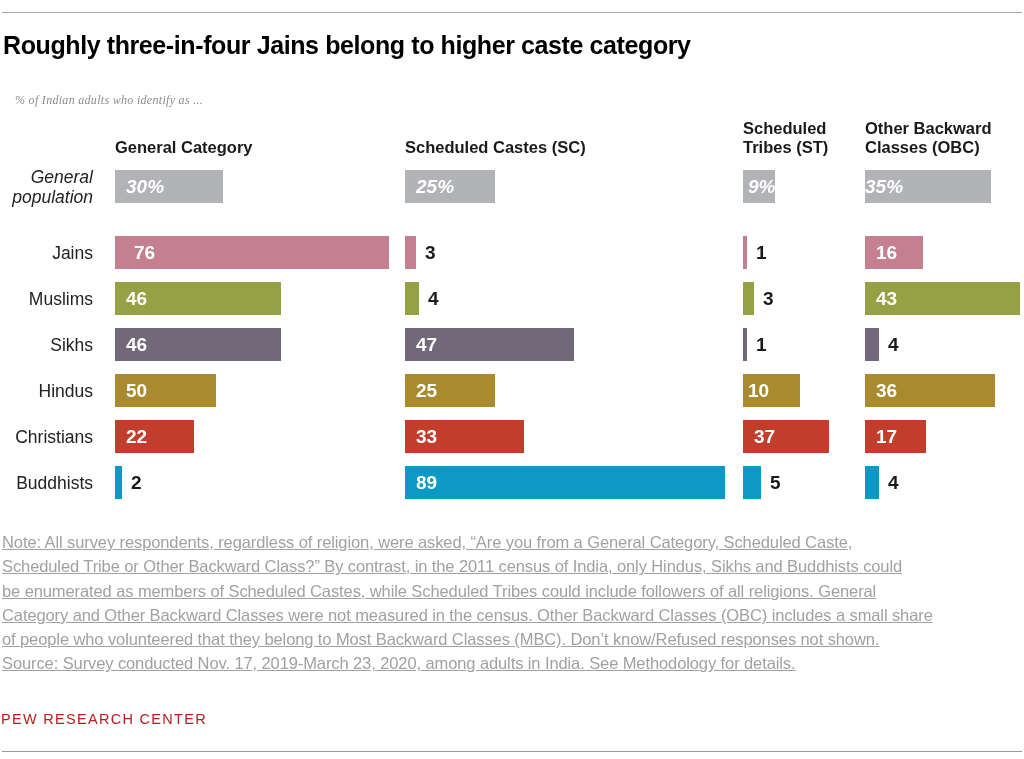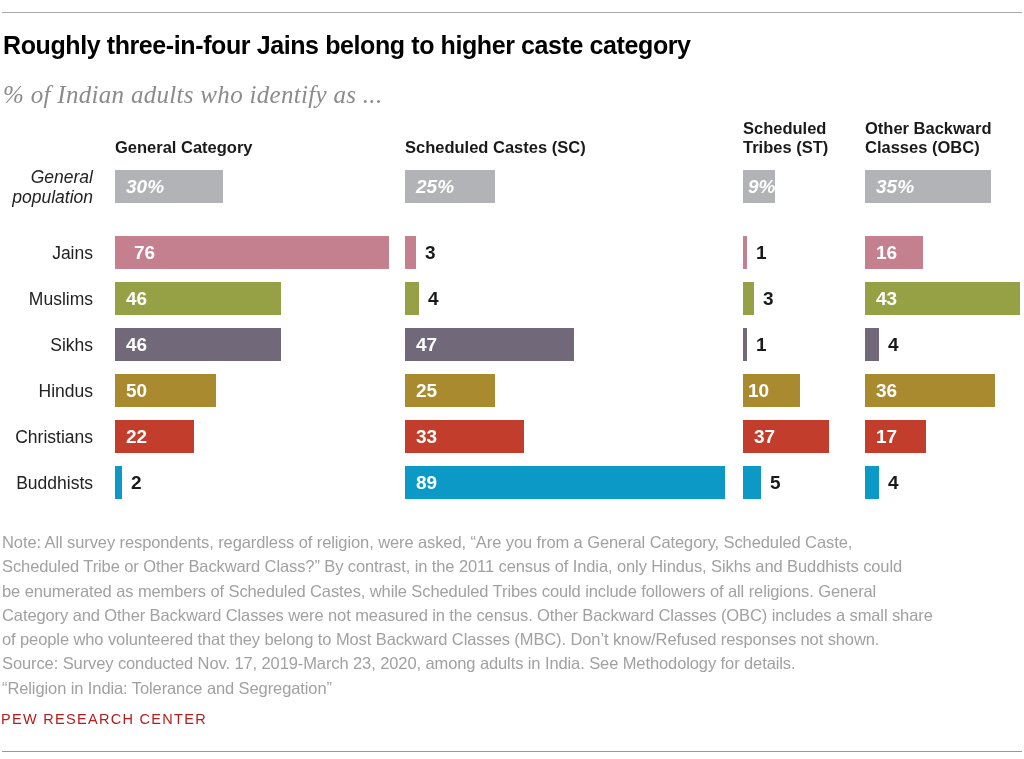--- a/index.html
+++ b/index.html
@@ -8,42 +8,42 @@
     font-family:"Liberation Sans", sans-serif; overflow:hidden;
   }
   .rule { position:absolute; left:2px; right:2px; height:1px; background:#a9a9a9; }
   .rule-top { top:12px; }
   .rule-bottom { top:751px; background:#9a9a9a; }
   .title {
     position:absolute; left:3px; top:31px; margin:0;
     font-size:25px; font-weight:bold; color:#000; letter-spacing:-0.4px; white-space:nowrap;
   }
   .subtitle {
-    position:absolute; left:3px; top:81px; margin:0;
+    position:absolute; left:3px; top:81px; margin:12px;
     font-family:"Liberation Serif", serif; font-style:italic;
-    font-size:25px; color:#8b8b8b; letter-spacing:0.3px;
+    font-size:12px; color:#8b8b8b; letter-spacing:0.3px;
   }
   #chart { position:absolute; left:0; top:0; width:1024px; height:759px; }
   .col-header {
     position:absolute; font-size:16.5px; font-weight:bold; color:#1a1a1a; line-height:19px;
   }
   .col-header.nowrap { white-space:nowrap; }
   .row-label {
     position:absolute; right:931px; width:140px; height:33px;
     display:flex; align-items:center; justify-content:flex-end;
     text-align:right; font-size:17.5px; color:#222; line-height:20px;
   }
   .bar { position:absolute; display:flex; align-items:center; overflow:visible; }
   .val { font-weight:bold; font-size:19px; white-space:nowrap; }
   .val-in { color:#ffffff; }
   .val-out { position:absolute; display:flex; align-items:center; color:#1a1a1a; }
   .italic { font-style:italic; }
   .note {
     position:absolute; left:2px; top:530px; width:1018px;
-    color:#a1a1a1; font-size:16.5px; line-height:24.3px; letter-spacing:-0.1px;
+    color:#a1a1a1; font-size:16.5px; line-height:24.3px; letter-spacing:-0.1px;text-decoration:underline;
   }
   .brand {
     position:absolute; left:1px; top:711px;
     font-size:14.5px; letter-spacing:1.3px; color:#b91c1c; font-weight:400;
   }
 </style>
 </head>
 <body>
 
 <div class="page">
@@ -59,21 +59,21 @@
       <div class="bar" style="left: 115px; top: 170px; width: 108px; height: 33px; background: rgb(178, 179, 182);">
         <span class="val val-in italic" style="margin-left: 11px;">30%</span>
       </div>
       <div class="bar" style="left: 405px; top: 170px; width: 90px; height: 33px; background: rgb(178, 179, 182);">
         <span class="val val-in italic" style="margin-left: 11px;">25%</span>
       </div>
       <div class="bar" style="left: 743px; top: 170px; width: 32px; height: 33px; background: rgb(178, 179, 182);">
         <span class="val val-in italic" style="margin-left: 5px;">9%</span>
       </div>
       <div class="bar" style="left: 865px; top: 170px; width: 126px; height: 33px; background: rgb(178, 179, 182);">
-        <span class="val val-in italic" style="margin-left: 11px;">35%</span>
+        <span class="val val-in italic" style="">35%</span>
       </div>
       <div class="row-label" style="top: 236px;">Jains</div>
       <div class="bar" style="left: 115px; top: 236px; width: 274px; height: 33px; background: rgb(197, 128, 143);">
         <span class="val val-in" style="margin-left: 19px;">76</span>
       </div>
       <div class="bar" style="left: 405px; top: 236px; width: 11px; height: 33px; background: rgb(197, 128, 143);"></div>
       <div class="val val-out" style="left: 425px; top: 236px; height: 33px;">3</div>
       <div class="bar" style="left: 743px; top: 236px; width: 4px; height: 33px; background: rgb(197, 128, 143);"></div>
       <div class="val val-out" style="left: 756px; top: 236px; height: 33px;">1</div>
       <div class="bar" style="left: 865px; top: 236px; width: 58px; height: 33px; background: rgb(197, 128, 143);">
@@ -138,17 +138,16 @@
       <div class="bar" style="left: 865px; top: 466px; width: 14px; height: 33px; background: rgb(13, 153, 198);"></div>
       <div class="val val-out" style="left: 888px; top: 466px; height: 33px;">4</div>
     </div>
   <div class="note" id="note">
       <div>Note: All survey respondents, regardless of religion, were asked, “Are you from a General Category, Scheduled Caste,</div>
       <div>Scheduled Tribe or Other Backward Class?” By contrast, in the 2011 census of India, only Hindus, Sikhs and Buddhists could</div>
       <div>be enumerated as members of Scheduled Castes, while Scheduled Tribes could include followers of all religions. General</div>
       <div>Category and Other Backward Classes were not measured in the census. Other Backward Classes (OBC) includes a small share</div>
       <div>of people who volunteered that they belong to Most Backward Classes (MBC). Don’t know/Refused responses not shown.</div>
       <div>Source: Survey conducted Nov. 17, 2019-March 23, 2020, among adults in India. See Methodology for details.</div>
-      <div>“Religion in India: Tolerance and Segregation”</div>
     </div>
   <div class="brand">PEW RESEARCH CENTER</div>
   <div class="rule rule-bottom"></div>
 </div>
 
 </body></html>

